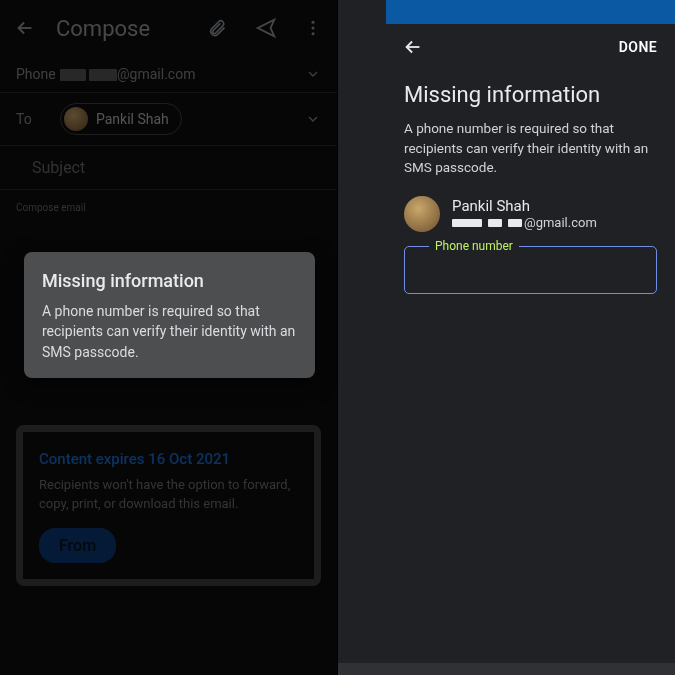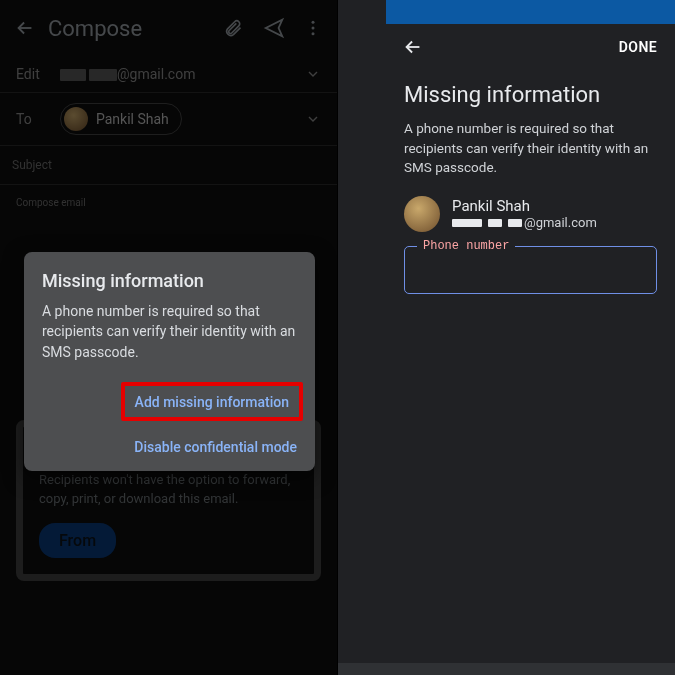--- a/index.html
+++ b/index.html
@@ -27,21 +27,21 @@
       background: rgba(0,0,0,0.55);
       pointer-events: none;
       z-index: 2;
     }
     .left-content { position: relative; z-index: 1; }
     .l-header {
       display: flex;
       align-items: center;
       height: 56px;
       padding: 0 14px;
-      gap: 12px;
+      gap: 20px;
     }
     .l-header .title {
       flex: 1;
       font-size: 22px;
       color: #9aa0a6;
       font-weight: 400;
     }
     .l-header .icon-btn { color: #9aa0a6; display: flex; align-items: center; }
     .row {
       display: flex;
@@ -61,21 +61,21 @@
       border-radius: 16px;
       padding: 3px 12px 3px 3px;
       gap: 8px;
       color: #bdbdbd;
     }
     .avatar {
       width: 24px; height: 24px;
       border-radius: 50%;
       background: radial-gradient(circle at 40% 35%, #c9a86b, #6e4e2c);
     }
-    .subject-row { padding: 12px 12px; color: #6e6e6e; font-size: 12px; }
+    .subject-row { padding: 12px 32px; color: #6e6e6e; font-size: 16px; }
     .body-row { padding: 12px 16px; color: #6e6e6e; font-size: 10px; }
     .redact { display: inline-block; background: #5a5a5a; height: 12px; vertical-align: middle; border-radius: 1px; }
 
     .dialog {
       position: absolute;
       z-index: 3;
       left: 24px; right: 22px;
       top: 252px;
       background: #4d4e50;
       border-radius: 8px;
@@ -144,26 +144,25 @@
     .recipient .email { color: #cfd2d6; font-size: 13px; display: flex; align-items: center; gap: 2px; }
     .phone-field {
       position: relative;
       margin-top: 14px;
       border: 1.5px solid #6f8fe6;
       border-radius: 5px;
       height: 48px;
     }
     .phone-field .floating-label {
       position: absolute;
-      top: -8px; left: 12px;
+      top: -8px; left: 24px;
       background: #202124;
       padding: 0 6px;
-      color: #fca5a5;
+      color: #bef264;
       font-size: 12px;
-      font-family: Liberation Mono, monospace;
     }
     .r-bottombar {
       position: absolute;
       bottom: 0; left: 0; right: 0;
       height: 12px;
       background: #2f3134;
     }
 
     svg { display: block; }
   </style>
@@ -193,21 +192,21 @@
       <div class="icon-btn" style="margin-left:6px">
         <svg width="20" height="20" viewBox="0 0 24 24" fill="currentColor">
             <circle cx="12" cy="5" r="1.8"></circle>
             <circle cx="12" cy="12" r="1.8"></circle>
             <circle cx="12" cy="19" r="1.8"></circle>
           </svg>
       </div>
     </div>
 
     <div class="row">
-      <span class="label">Edit</span>
+      <span class="label">Phone</span>
       <span class="value">
         <span class="redact" style="width:26px"></span><span class="redact" style="width:28px;margin-left:3px"></span><span>@gmail.com</span>
       </span>
       <span class="chev">
         <svg width="16" height="16" viewBox="0 0 24 24" fill="none" stroke="currentColor" stroke-width="2">
             <path d="M6 9l6 6 6-6"></path>
           </svg>
       </span>
     </div>
     <div class="divider"></div>
@@ -237,26 +236,20 @@
       <div class="cb">Recipients won't have the option to forward, copy, print, or download this email.</div>
       <div class="edit"><span>From</span></div>
     </div>
   </div>
 
   <div class="dim-overlay"></div>
 
   <div class="dialog">
     <h3>Missing information</h3>
     <p>A phone number is required so that recipients can verify their identity with an SMS passcode.</p>
-    <div class="actions">
-      <div class="highlight-box">
-        <span class="action-link">Add missing information</span>
-      </div>
-      <span class="action-link">Disable confidential mode</span>
-    </div>
   </div>
 </div>
 
 <div class="screen screen-right">
   <div class="r-topbar"></div>
   <div class="r-header">
     <div class="back">
       <svg width="22" height="22" viewBox="0 0 24 24" fill="none" stroke="currentColor" stroke-width="2">
           <path d="M19 12H5"></path>
           <path d="M11 18l-6-6 6-6"></path>

